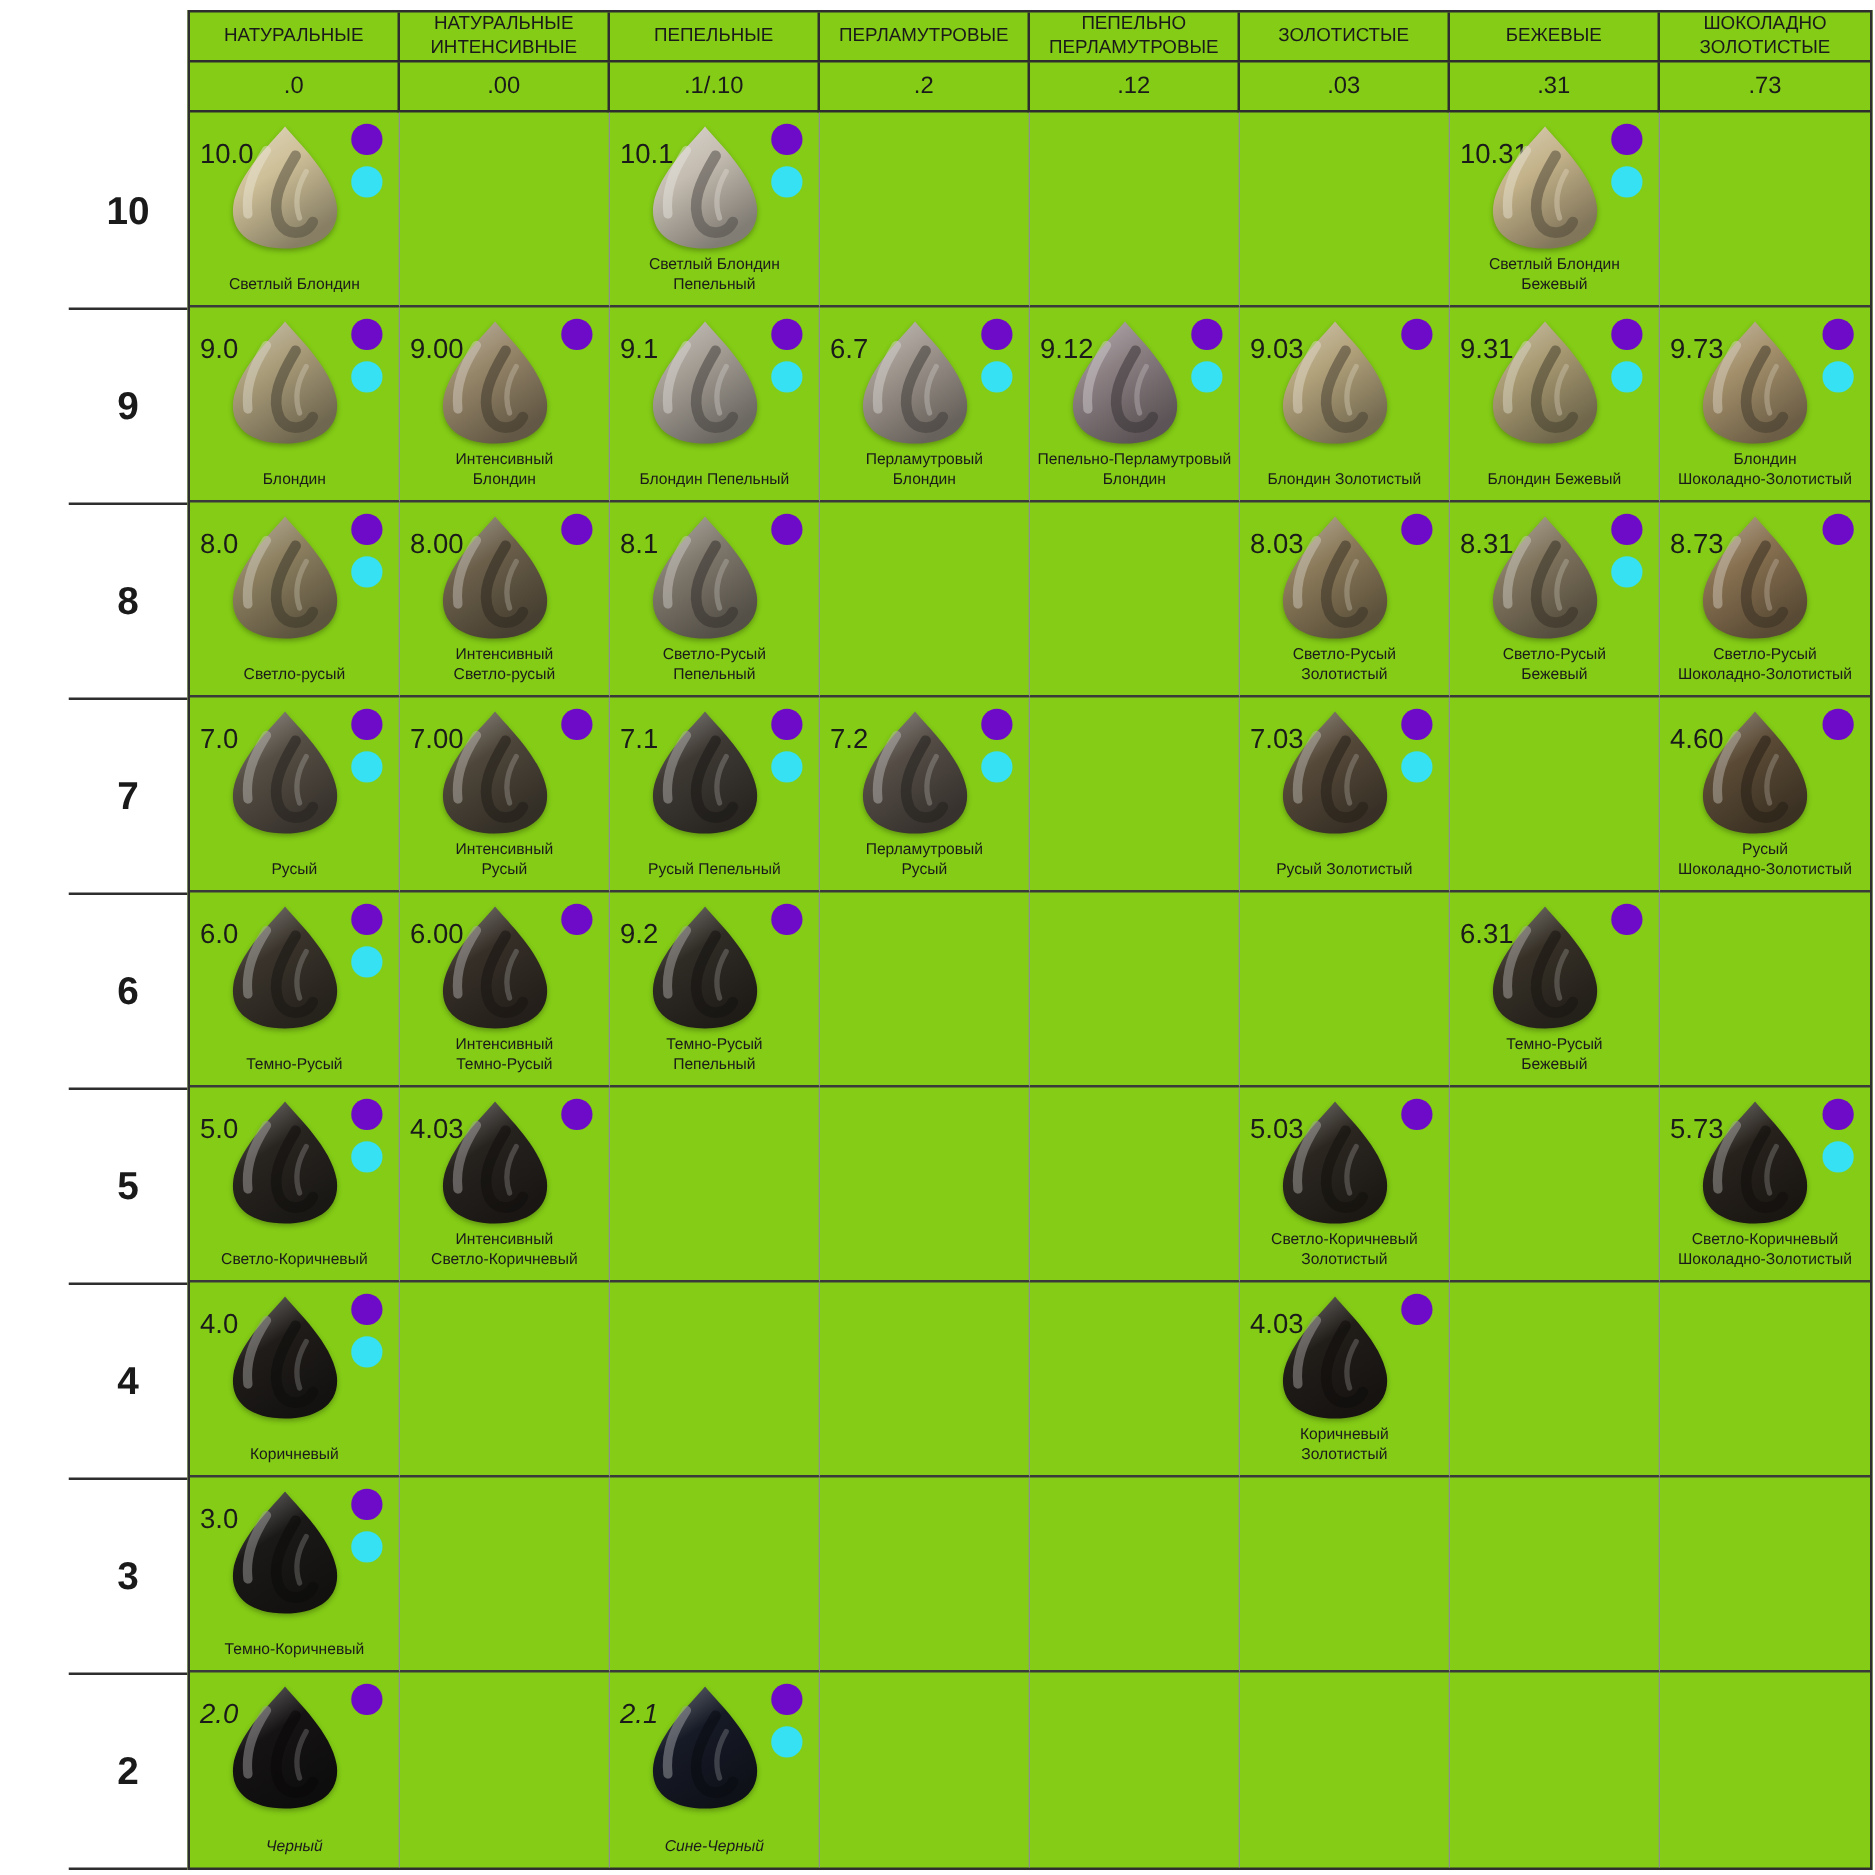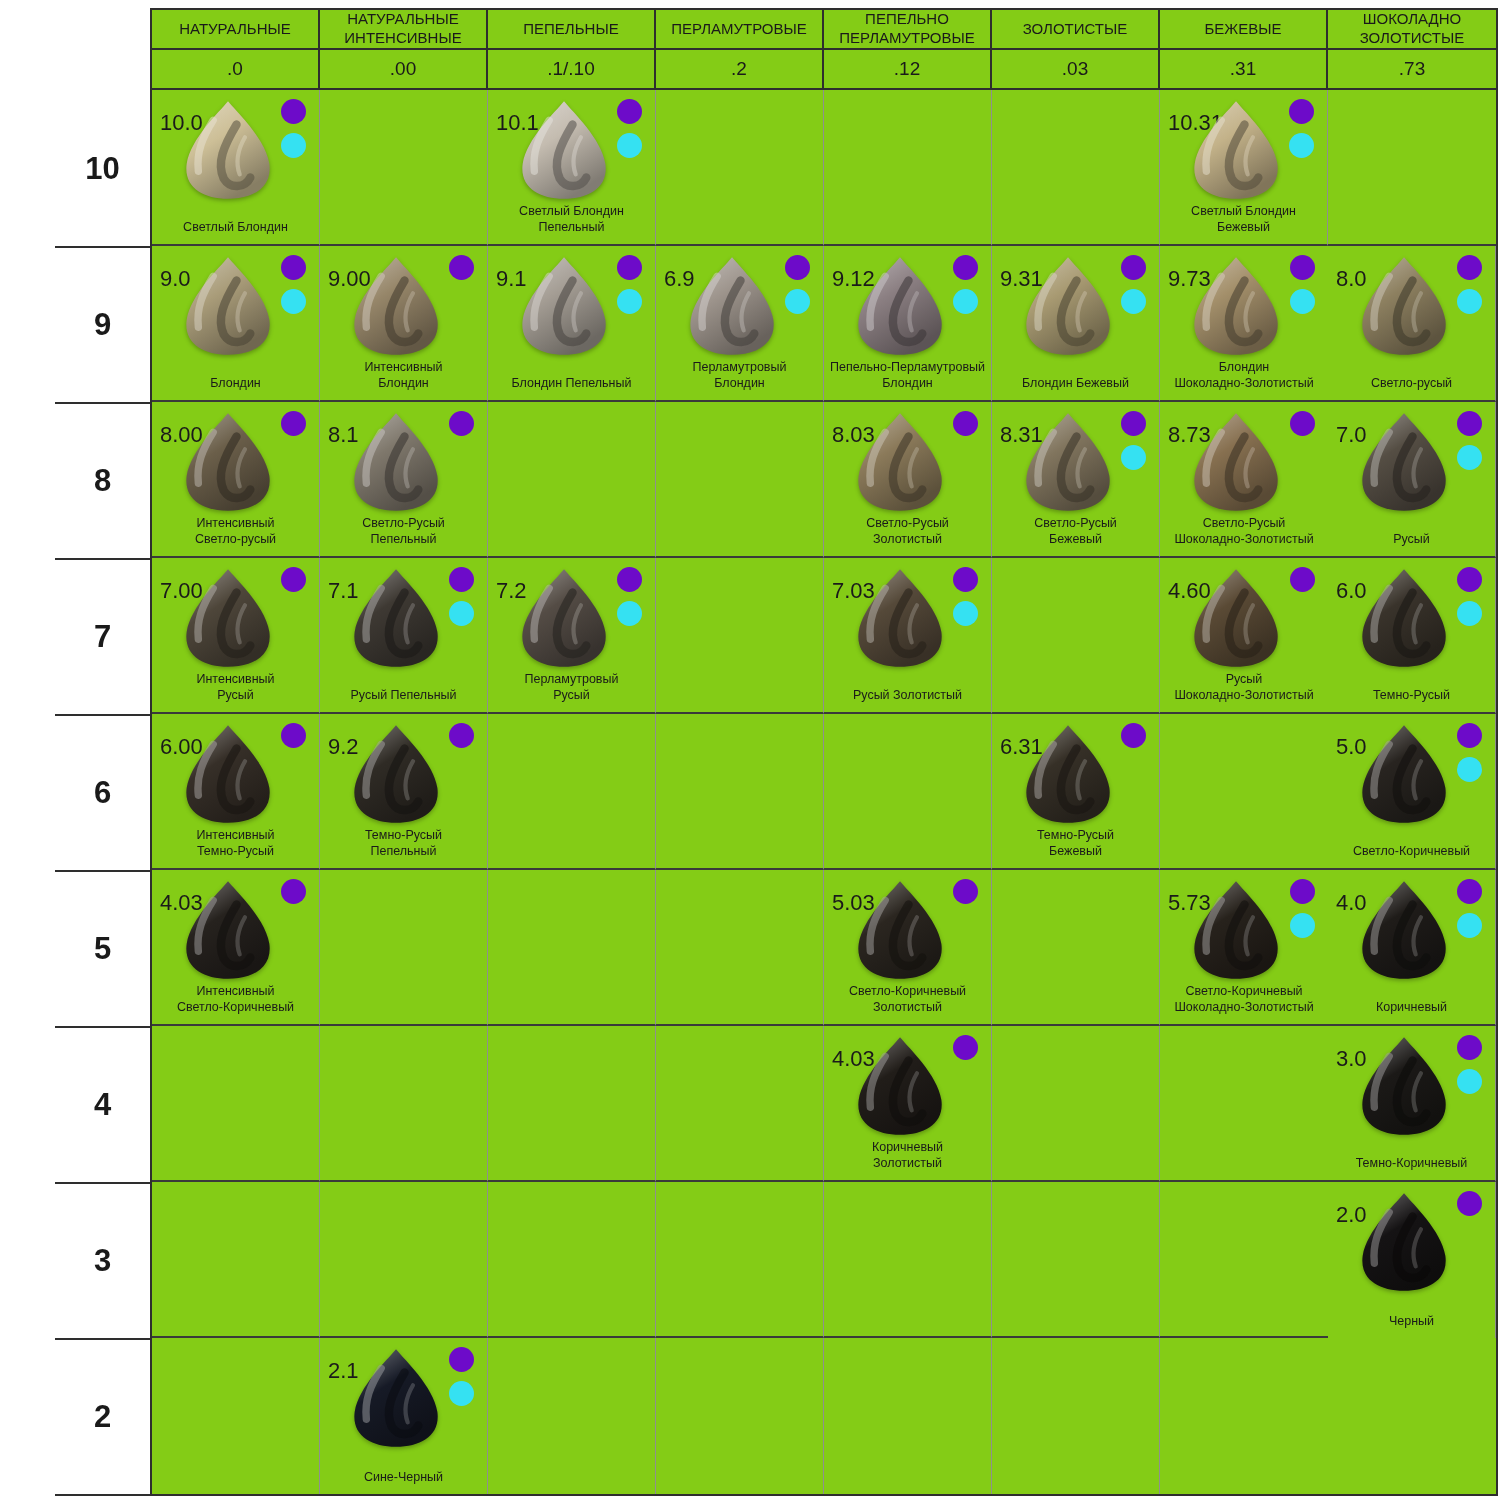--- a/index.html
+++ b/index.html
@@ -17,21 +17,21 @@
     border:2px solid #2e2e2e;box-sizing:content-box;background:#84cc16;}
   .hd,.cd{display:flex;align-items:center;justify-content:center;text-align:center;
     box-sizing:border-box;border-right:2px solid #2e2e2e;border-bottom:2px solid #2e2e2e;
     white-space:pre-line;}
   .hd{font-size:15px;line-height:1.25;}
   .cd{font-size:19px;}
   .hd.lastcol,.cd.lastcol{border-right:none;}
   .cell{position:relative;box-sizing:border-box;border-right:1px solid #8f8f8f;
     border-bottom:2px solid #3a3a3a;overflow:hidden;}
   .cell.lastcol{border-right:none;}
-  .cell.lastrow{border-bottom:none;}
+  .cell.lastrow{border-bottom:none;font-style:italic;}
   .shade-code{position:absolute;top:20px;left:8px;font-size:22px;}
   .dots{position:absolute;top:9px;right:13px;display:flex;flex-direction:column;gap:9px;}
   .dot{width:25px;height:25px;border-radius:50%;}
   .drop-wrap{position:absolute;top:7px;left:50%;transform:translateX(-57%);width:114px;height:106px;}
   .drop-wrap svg{width:100%;height:100%;filter:drop-shadow(0 2px 2px rgba(0,0,0,0.28));}
   .shade-name{position:absolute;bottom:9px;left:3px;right:3px;text-align:center;
     font-size:12.5px;line-height:1.3;white-space:pre-line;}
 </style>
 </head>
 <body>
@@ -222,21 +222,21 @@
               <path d="M58,26 C46,46 39,62 46,77 C52,87 66,86 71,76" stroke="#45423e" stroke-width="8" fill="none" stroke-linecap="round" opacity="0.55"></path>
               <path d="M66,38 C59,50 57,62 61,73" stroke="#c8c4bf" stroke-width="4" fill="none" stroke-linecap="round" opacity="0.45"></path>
             </svg></div>
     <div class="dots">
             <div class="dot" style="background: rgb(109, 11, 201);"></div>
             <div class="dot" style="background: rgb(53, 225, 242);"></div>
           </div>
     <span class="shade-name">Блондин Пепельный</span>
   </div>
         <div class="cell">
-    <span class="shade-code">6.9</span>
+    <span class="shade-code">6.7</span>
     <div class="drop-wrap"><svg viewBox="0 0 100 100" xmlns="http://www.w3.org/2000/svg">
               <defs>
                 <linearGradient id="g9_2" x1="0" y1="0" x2="0.55" y2="1">
                   <stop offset="0" stop-color="#c4bfba"></stop>
                   <stop offset="0.45" stop-color="#9d948c"></stop>
                   <stop offset="1" stop-color="#68625c"></stop>
                 </linearGradient>
               </defs>
               <path d="M50,4 C41,15 15,39 11,63 C8,85 26,96 50,96 C74,96 92,85 89,63 C85,39 59,15 50,4 Z" fill="url(#g9_2)"></path>
               <path d="M36,22 C26,38 20,52 22,70" stroke="#d6d2cf" stroke-width="7" fill="none" stroke-linecap="round" opacity="0.5"></path>
@@ -266,20 +266,40 @@
               <path d="M66,38 C59,50 57,62 61,73" stroke="#b9b2b4" stroke-width="4" fill="none" stroke-linecap="round" opacity="0.45"></path>
             </svg></div>
     <div class="dots">
             <div class="dot" style="background: rgb(109, 11, 201);"></div>
             <div class="dot" style="background: rgb(53, 225, 242);"></div>
           </div>
     <span class="shade-name">Пепельно-Перламутровый
 Блондин</span>
   </div>
         <div class="cell">
+    <span class="shade-code">9.03</span>
+    <div class="drop-wrap"><svg viewBox="0 0 100 100" xmlns="http://www.w3.org/2000/svg">
+              <defs>
+                <linearGradient id="g9_03" x1="0" y1="0" x2="0.55" y2="1">
+                  <stop offset="0" stop-color="#d1c7b0"></stop>
+                  <stop offset="0.45" stop-color="#b2a27b"></stop>
+                  <stop offset="1" stop-color="#756b51"></stop>
+                </linearGradient>
+              </defs>
+              <path d="M50,4 C41,15 15,39 11,63 C8,85 26,96 50,96 C74,96 92,85 89,63 C85,39 59,15 50,4 Z" fill="url(#g9_03)"></path>
+              <path d="M36,22 C26,38 20,52 22,70" stroke="#dfd8c8" stroke-width="7" fill="none" stroke-linecap="round" opacity="0.5"></path>
+              <path d="M58,26 C46,46 39,62 46,77 C52,87 66,86 71,76" stroke="#4b4434" stroke-width="8" fill="none" stroke-linecap="round" opacity="0.55"></path>
+              <path d="M66,38 C59,50 57,62 61,73" stroke="#d1c7b0" stroke-width="4" fill="none" stroke-linecap="round" opacity="0.45"></path>
+            </svg></div>
+    <div class="dots">
+            <div class="dot" style="background: rgb(109, 11, 201);"></div>
+          </div>
+    <span class="shade-name">Блондин Золотистый</span>
+  </div>
+        <div class="cell">
     <span class="shade-code">9.31</span>
     <div class="drop-wrap"><svg viewBox="0 0 100 100" xmlns="http://www.w3.org/2000/svg">
               <defs>
                 <linearGradient id="g9_31" x1="0" y1="0" x2="0.55" y2="1">
                   <stop offset="0" stop-color="#cbc2aa"></stop>
                   <stop offset="0.45" stop-color="#a89a72"></stop>
                   <stop offset="1" stop-color="#6f664b"></stop>
                 </linearGradient>
               </defs>
               <path d="M50,4 C41,15 15,39 11,63 C8,85 26,96 50,96 C74,96 92,85 89,63 C85,39 59,15 50,4 Z" fill="url(#g9_31)"></path>

